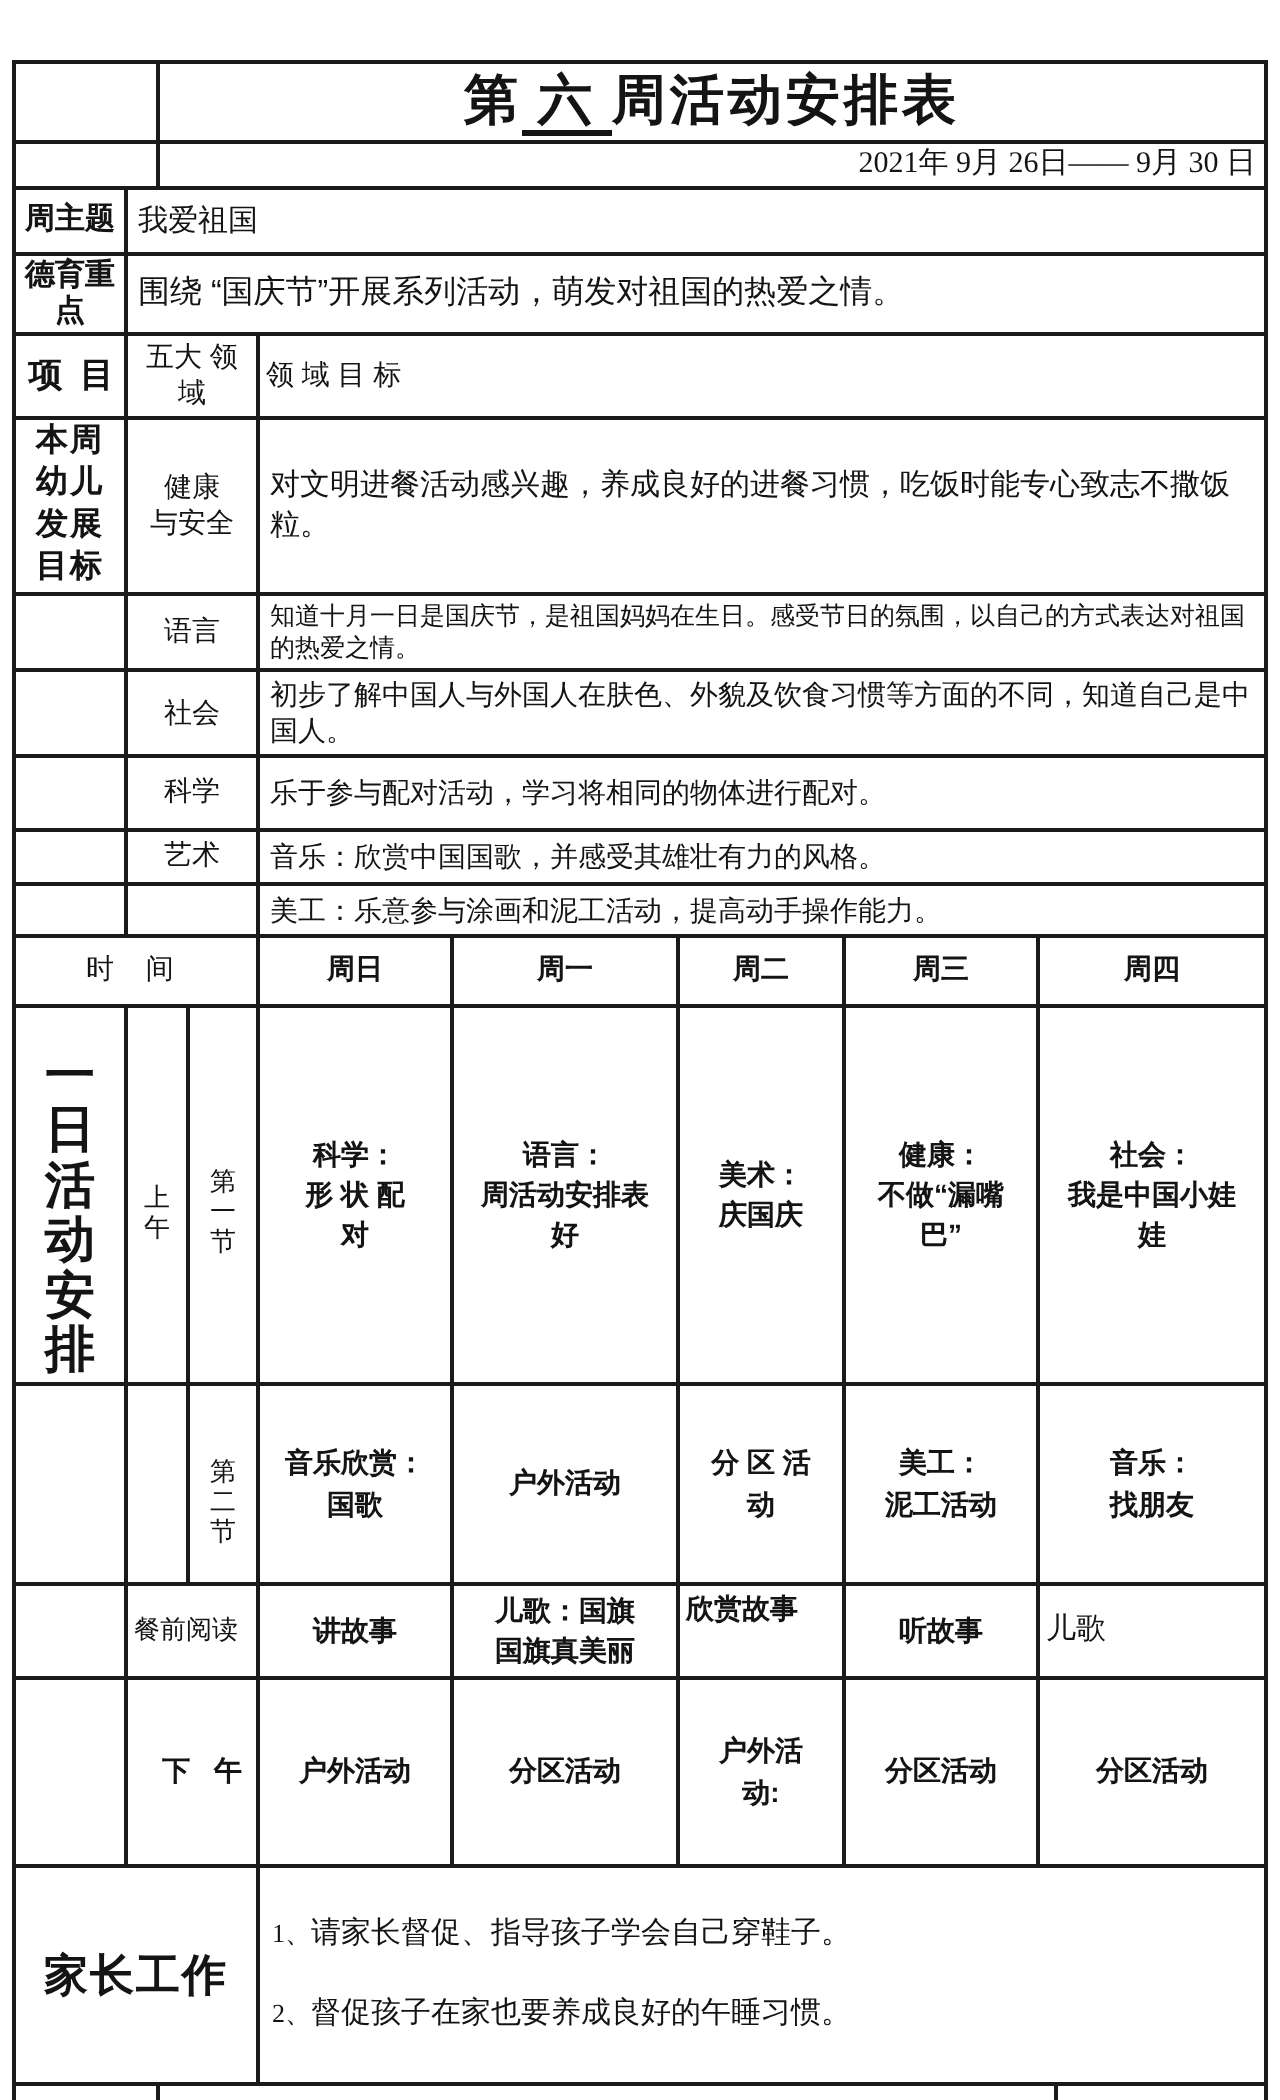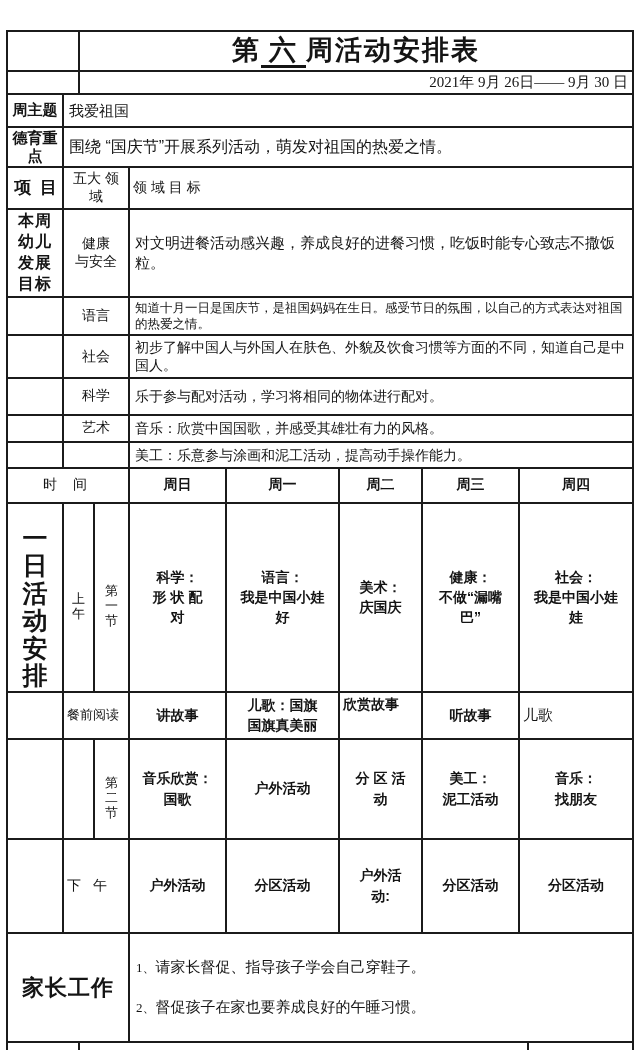--- a/index.html
+++ b/index.html
@@ -24,21 +24,21 @@
   .moral{font-size:16px;padding:2px 5px;}
   
   .dayhead{font-weight:bold;text-align:center;font-size:14px;}
   .timehead{text-align:center;font-size:14px;letter-spacing:6px;}
   .vert{text-align:center;vertical-align:middle;}
   .vstack{display:inline-block;width:1.1em;line-height:1.15;word-break:break-all;text-align:center;margin-top:20px;}
   .big-vert .vstack{font-size:25px;font-weight:bold;line-height:1.1;}
   .sched{font-weight:bold;text-align:center;font-size:14px;line-height:1.45;}
   .sched.leftcell{text-align:left;vertical-align:top;}
   .regular{font-weight:normal;}
-  .afternoon-lbl{font-weight:normal;text-align:left;font-size:14px;letter-spacing:4px;}
+  .afternoon-lbl{font-weight:bold;text-align:right;font-size:14px;letter-spacing:4px;}
   
   .parent-lbl{font-weight:bold;text-align:center;font-size:22px;letter-spacing:1px;}
   .parent-text{font-size:15px;line-height:1.35;padding:3px 6px;}
   .parent-text .num{font-family:"Liberation Serif",serif;font-size:13px;}
   
   .teacher{font-size:14px;text-align:right;padding-right:4px;white-space:nowrap;}
 </style>
 </head>
 <body>
 
@@ -137,55 +137,55 @@
       <td class="dayhead">周四</td>
     </tr>
     <tr style="height:175px">
       <td class="vert big-vert"><span class="vstack">一日活动安排</span></td>
       <td class="vert"><span class="vstack" style="font-size:13px">上午</span></td>
       <td class="vert"><span class="vstack" style="font-size:13px">第一节</span></td>
       <td class="sched">科学：
 形 状 配
 对</td>
       <td class="sched">语言：
-我是中国小娃
+周活动安排表
 好</td>
       <td class="sched">美术：
 庆国庆</td>
       <td class="sched">健康：
 不做“漏嘴
 巴”</td>
       <td class="sched">社会：
 我是中国小娃
 娃</td>
-    </tr>
-    <tr style="height:47px">
-      <td></td>
-      <td colspan="2" class="center regular" style="font-size:13px">餐前阅读</td>
-      <td class="sched">讲故事</td>
-      <td class="sched">儿歌：国旗
-国旗真美丽</td>
-      <td class="sched leftcell">欣赏故事</td>
-      <td class="sched">听故事</td>
-      <td class="center regular" style="font-size:15px">儿歌</td>
     </tr>
     <tr style="height:100px">
       <td></td>
       <td></td>
       <td class="vert"><span class="vstack" style="font-size:13px">第二节</span></td>
       <td class="sched">音乐欣赏：
 国歌</td>
       <td class="sched">户外活动</td>
       <td class="sched">分 区 活
 动</td>
       <td class="sched">美工：
 泥工活动</td>
       <td class="sched">音乐：
 找朋友</td>
     </tr>
+    <tr style="height:47px">
+      <td></td>
+      <td colspan="2" class="center regular" style="font-size:13px">餐前阅读</td>
+      <td class="sched">讲故事</td>
+      <td class="sched">儿歌：国旗
+国旗真美丽</td>
+      <td class="sched leftcell">欣赏故事</td>
+      <td class="sched">听故事</td>
+      <td class="center regular" style="font-size:15px">儿歌</td>
+    </tr>
     <tr style="height:94px">
       <td></td>
       <td colspan="2" class="afternoon-lbl">下 午</td>
       <td class="sched">户外活动</td>
       <td class="sched">分区活动</td>
       <td class="sched">户外活
 动:</td>
       <td class="sched">分区活动</td>
       <td class="sched">分区活动</td>
     </tr>

